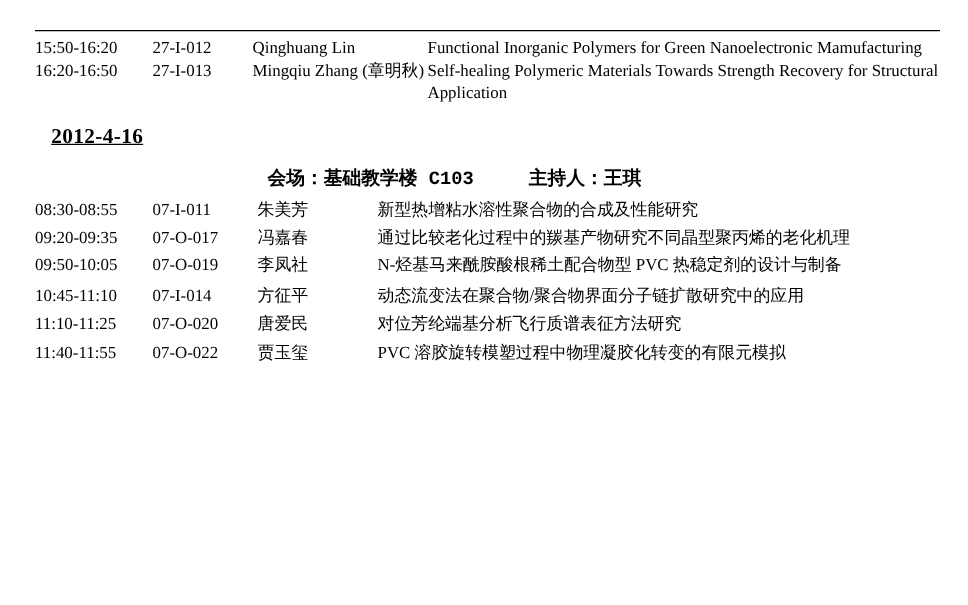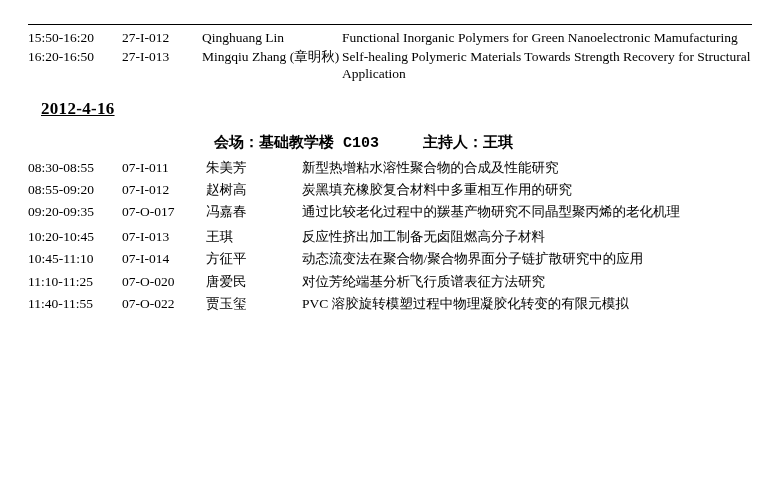--- a/index.html
+++ b/index.html
@@ -132,45 +132,39 @@
     <div class="block">
       <table class="sched">
         <tbody>
             <tr>
           <td class="c-time en">08:30-08:55</td>
           <td class="c-code en">07-I-011</td>
           <td class="c-name cn">朱美芳</td>
           <td class="c-title cn">新型热增粘水溶性聚合物的合成及性能研究</td>
         </tr>
         <tr>
-          <td class="c-time en">08:55-09:20</td>
-          <td class="c-code en">07-I-012</td>
-          <td class="c-name cn">赵树高</td>
-          <td class="c-title cn">炭黑填充橡胶复合材料中多重相互作用的研究</td>
-        </tr>
-        <tr>
           <td class="c-time en">09:20-09:35</td>
           <td class="c-code en">07-O-017</td>
           <td class="c-name cn">冯嘉春</td>
           <td class="c-title cn">通过比较老化过程中的羰基产物研究不同晶型聚丙烯的老化机理</td>
+        </tr>
+        <tr>
+          <td class="c-time en">09:50-10:05</td>
+          <td class="c-code en">07-O-019</td>
+          <td class="c-name cn">李凤社</td>
+          <td class="c-title cn">N-烃基马来酰胺酸根稀土配合物型 PVC 热稳定剂的设计与制备</td>
         </tr>
       </tbody>
         </table>
     </div>
 
 
     <div class="block">
       <table class="sched">
         <tbody>
-            <tr>
-          <td class="c-time en">10:20-10:45</td>
-          <td class="c-code en">07-I-013</td>
-          <td class="c-name cn">王琪</td>
-          <td class="c-title cn">反应性挤出加工制备无卤阻燃高分子材料</td>
-        </tr>
         <tr>
           <td class="c-time en">10:45-11:10</td>
           <td class="c-code en">07-I-014</td>
           <td class="c-name cn">方征平</td>
           <td class="c-title cn">动态流变法在聚合物/聚合物界面分子链扩散研究中的应用</td>
         </tr>
         <tr>
           <td class="c-time en">11:10-11:25</td>
           <td class="c-code en">07-O-020</td>
           <td class="c-name cn">唐爱民</td>

